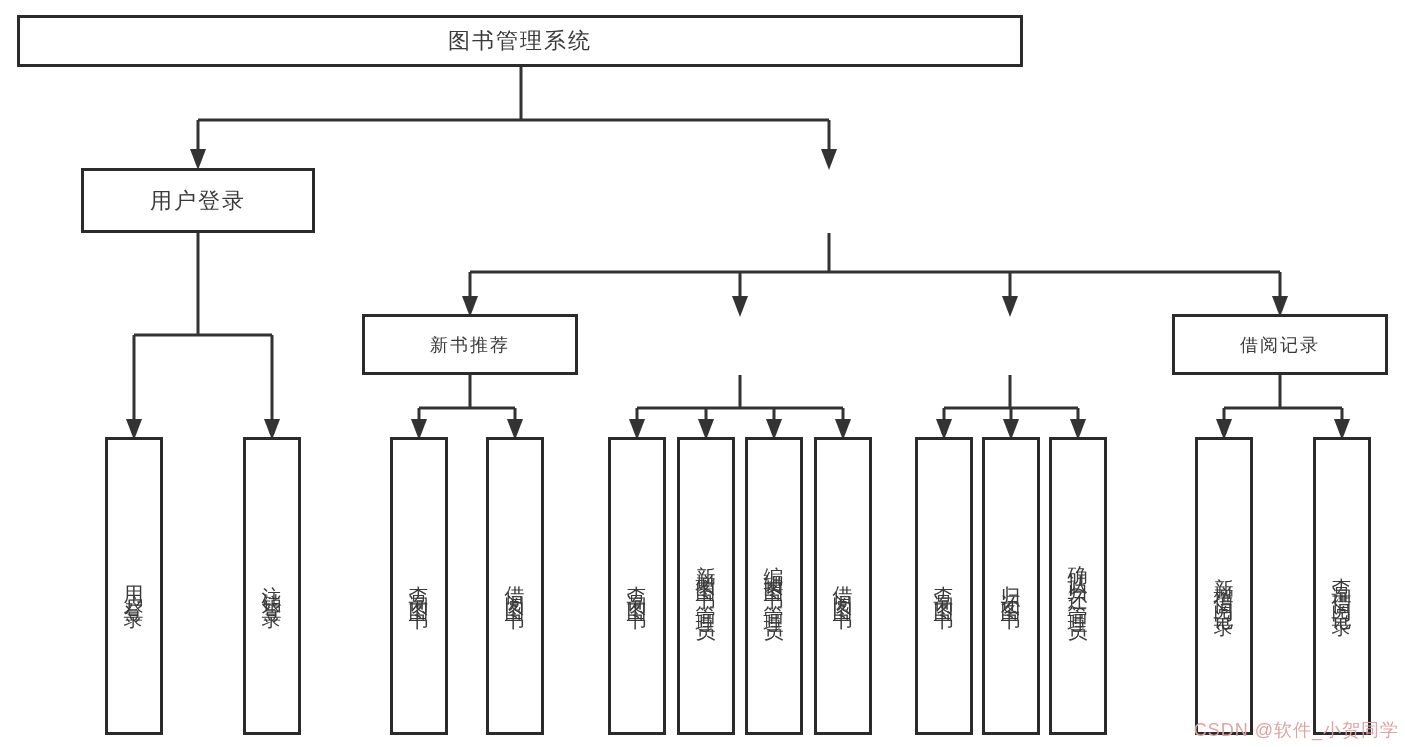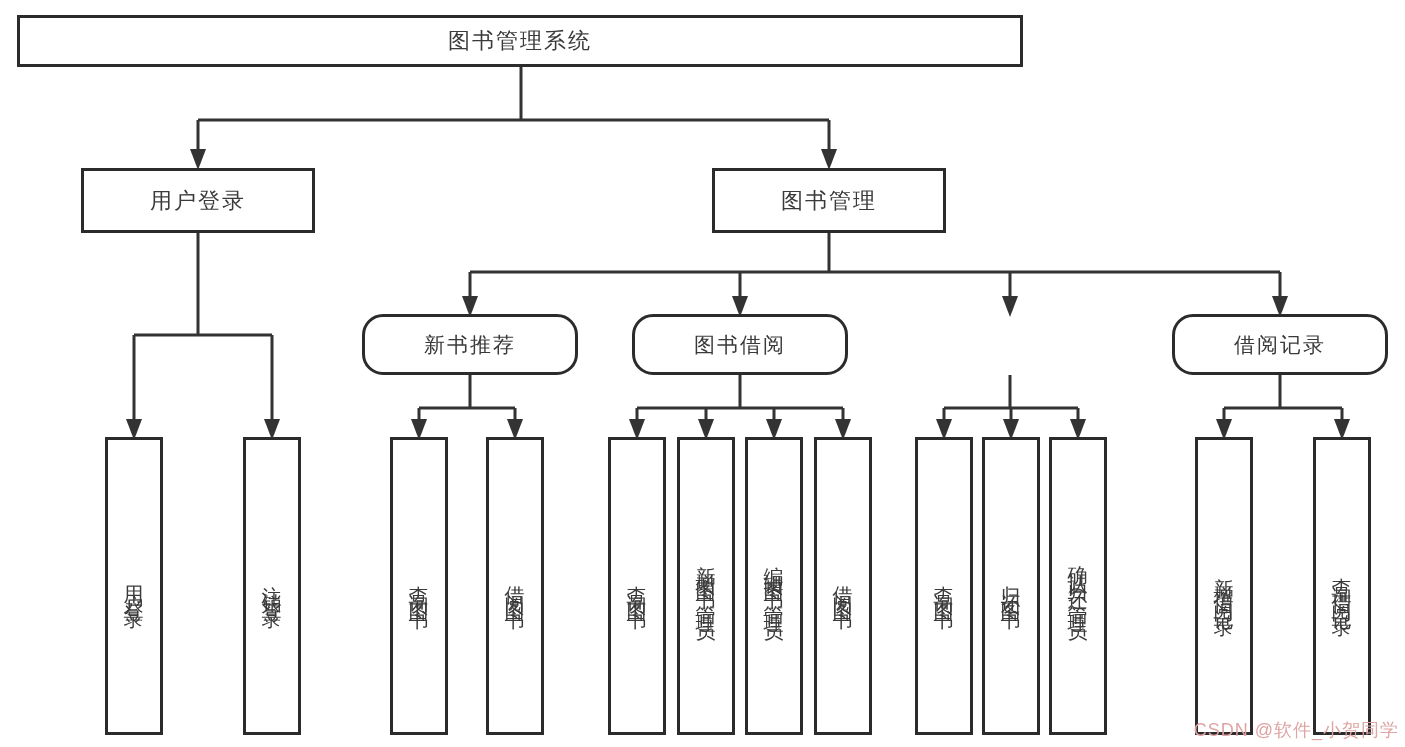--- a/index.html
+++ b/index.html
@@ -28,21 +28,21 @@
     align-items: center;
     justify-content: center;
     color: #3a3a3a;
   }
   .node .label {
     letter-spacing: 2px;
     white-space: nowrap;
   }
   .root  { left: 17px;  top: 15px;  width: 1006px; height: 52px; font-size: 22px; }
   .lvl1  { top: 168px;  height: 65px; width: 234px; font-size: 22px; }
-  .lvl2  { top: 314px;  height: 61px; width: 216px; font-size: 21px; border-radius: 21px; }
+  .lvl2  { top: 314px;  height: 61px; width: 216px; font-size: 18px; }
   .leaf  { top: 437px;  height: 298px; width: 58px; }
   .vtext {
     writing-mode: vertical-rl;
     text-orientation: mixed;
     font-size: 20px;
     line-height: 1;
     letter-spacing: 8px;
     color: #3a3a3a;
   }
   .watermark {
@@ -92,29 +92,23 @@
     </g>
   </svg>
 
   <div class="node root">
     <span class="label">图书管理系统</span>
   </div>
 
   <div class="node lvl1" style="left:81px">
     <span class="label">用户登录</span>
   </div>
-  <div class="node lvl1" style="left:712px">
-    <span class="label">图书管理</span>
-  </div>
 
   <div class="node lvl2" style="left:362px">
     <span class="label">新书推荐</span>
-  </div>
-  <div class="node lvl2" style="left:632px">
-    <span class="label">图书借阅</span>
   </div>
   <div class="node lvl2" style="left:1172px">
     <span class="label">借阅记录</span>
   </div>
 
   <div class="node leaf" style="left:105px">
     <span class="vtext">用户登录</span>
   </div>
   <div class="node leaf" style="left:243px">
     <span class="vtext">注销登录</span>

